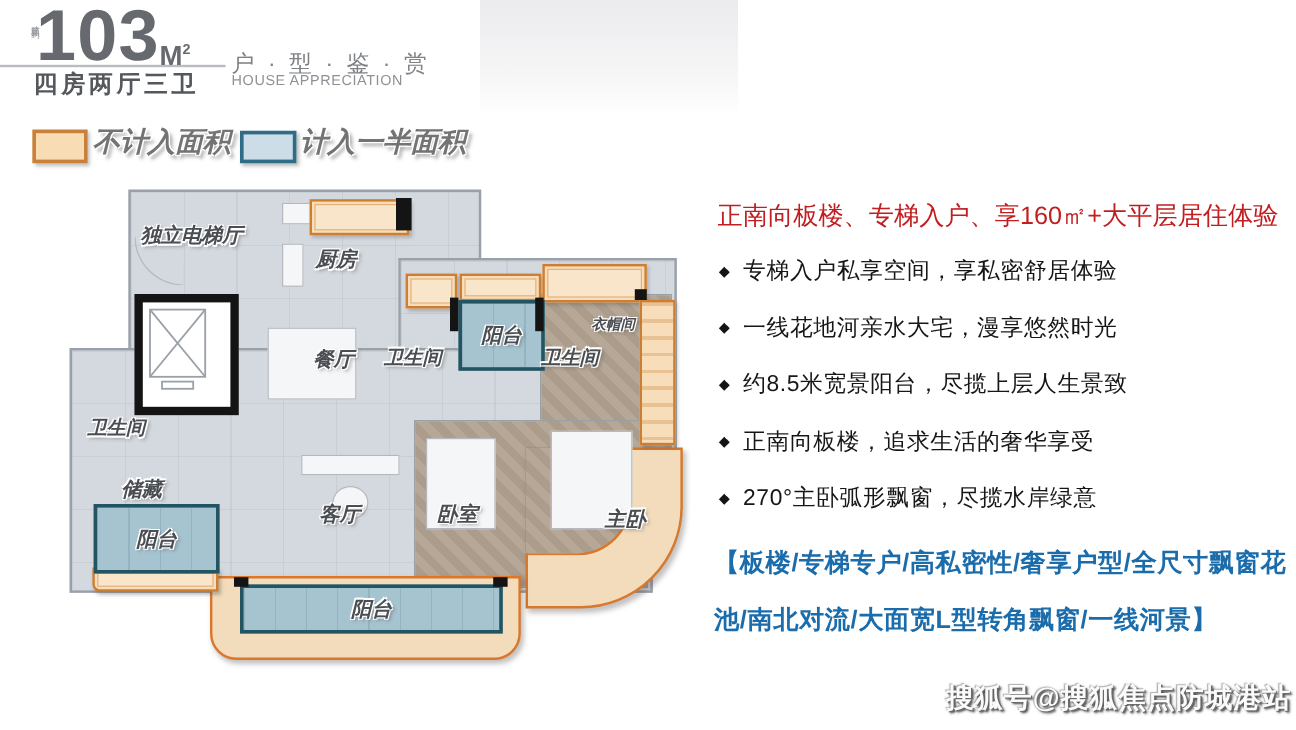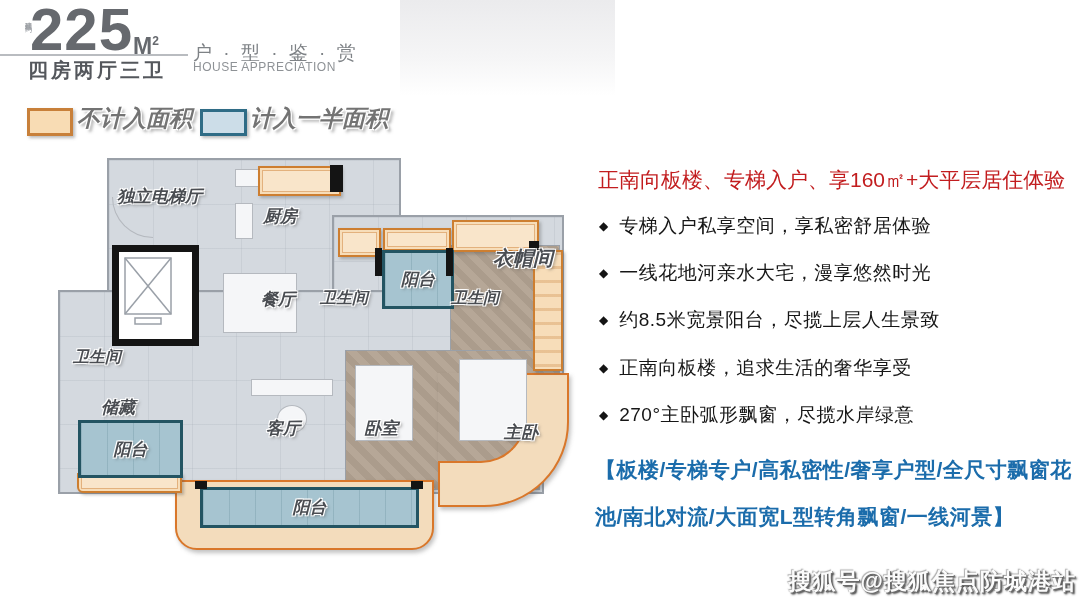--- a/index.html
+++ b/index.html
@@ -71,21 +71,21 @@
      letter-spacing:1px;
      text-shadow:1px 1px 0 #6a6a6a,2px 2px 2px rgba(40,40,40,.9),-1px -1px 1px rgba(120,120,120,.6);}
 </style>
 </head>
 <body>
 
 <div class="poster">
 
   <div class="hline"></div>
   <div class="vlabel">建筑面积约</div>
-  <div class="bignum">225</div>
+  <div class="bignum">103</div>
   <div class="unit"><span>M</span><sup>2</sup></div>
   <div class="roomcfg">四房两厅三卫</div>
   <div class="series">户 · 型 · 鉴 · 赏</div>
   <div class="seriesEn">HOUSE APPRECIATION</div>
   <div class="wm-box"></div>
 
   <div class="swatch sw-orange"></div>
   <div class="leg-label leg1">不计入面积</div>
   <div class="swatch sw-blue"></div>
   <div class="leg-label leg2">计入一半面积</div>
@@ -154,21 +154,21 @@
     <div class="blk" style="left:391px;top:93px;width:7px;height:28px;"></div>
     <div class="blk" style="left:140px;top:326px;width:12px;height:8px;"></div>
     <div class="blk" style="left:356px;top:326px;width:12px;height:8px;"></div>
     <div class="blk" style="left:474px;top:86px;width:10px;height:9px;"></div>
 
     <div class="rlabel" style="left:62px;top:30px;">独立电梯厅</div>
     <div class="rlabel" style="left:208px;top:50px;">厨房</div>
     <div class="rlabel" style="left:206px;top:133px;">餐厅</div>
     <div class="rlabel" style="left:265px;top:133px;font-size:16px;">卫生间</div>
     <div class="rlabel" style="left:396px;top:133px;font-size:16px;">卫生间</div>
-    <div class="rlabel" style="left:438px;top:90px;font-size:20px;">衣帽间</div>
+    <div class="rlabel" style="left:438px;top:107px;font-size:12px;">衣帽间</div>
     <div class="rlabel" style="left:18px;top:192px;font-size:16px;">卫生间</div>
     <div class="rlabel" style="left:46px;top:241px;">储藏</div>
     <div class="rlabel" style="left:211px;top:262px;">客厅</div>
     <div class="rlabel" style="left:309px;top:262px;">卧室</div>
     <div class="rlabel" style="left:405px;top:266px;margin-left:44px;">主卧</div>
   </div>
 
   <div class="headline">正南向板楼、专梯入户、享160㎡+大平层居住体验</div>
 
   <div class="bullets">

